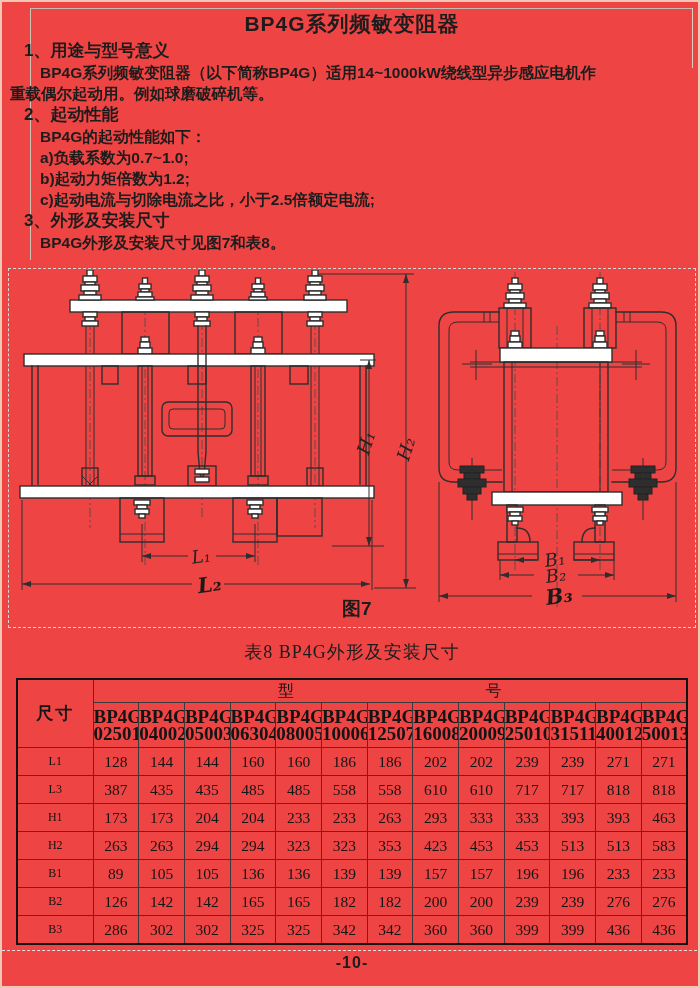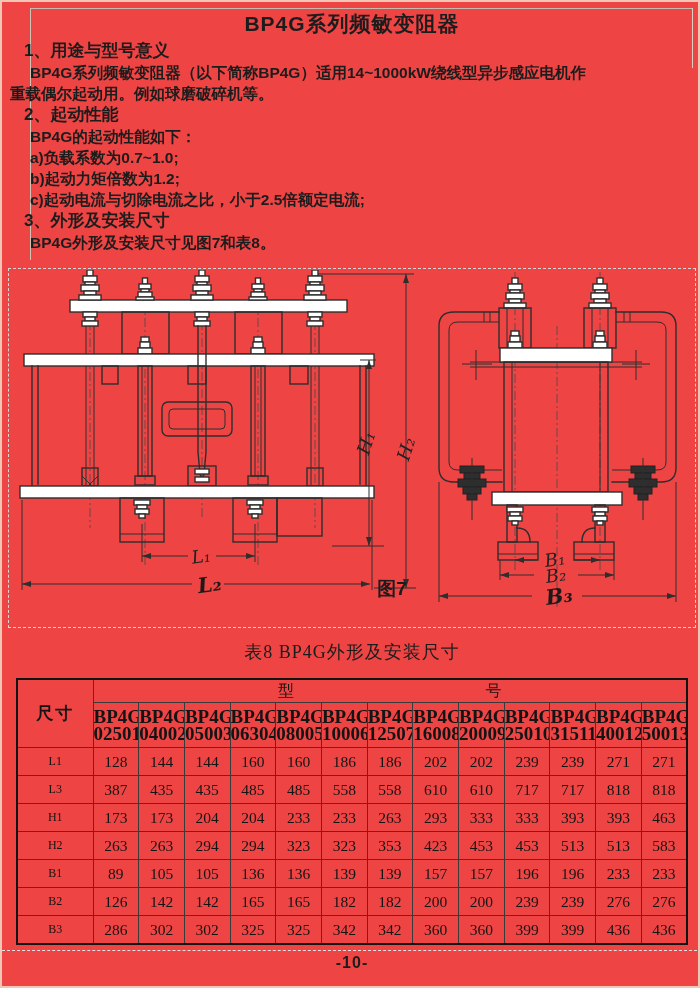--- a/index.html
+++ b/index.html
@@ -13,34 +13,34 @@
   .fig-scan-frame{position:absolute;left:6px;top:266px;width:686px;height:358px;
         border:1px dashed #d6d6d6;}
   .dash-line-bottom{position:absolute;left:0;top:948px;width:700px;border-top:1px dashed #e3e3e3;}
 
   .title{position:absolute;top:8px;left:0;width:700px;text-align:center;
          font-size:21px;font-weight:bold;letter-spacing:1px;}
   .textblock{position:absolute;top:38px;left:8px;width:682px;font-size:15.5px;
          font-weight:600;line-height:21px;}
   .heading{font-size:17px;font-weight:bold;line-height:22px;margin-left:14px;}
   .line{margin-left:0;}
-  .indent{margin-left:20px;}
+  .indent{margin-left:30px;}
 
   .figure-wrap{position:absolute;left:0;top:268px;width:700px;height:360px;}
   svg{display:block;}
   .st{stroke:#2e2e2e;fill:none;stroke-width:1.4;stroke-linecap:square;}
   .stf{stroke:#2e2e2e;fill:#fff;stroke-width:1.4;}
   .dark{stroke:#222;fill:#2e2e2e;stroke-width:1;}
   .thin{stroke:#2e2e2e;fill:none;stroke-width:1;}
   .cl{stroke:#4a4a4a;fill:none;stroke-width:0.8;stroke-dasharray:9 3 2 3;}
   .dim{stroke:#2e2e2e;fill:none;stroke-width:1;}
   .arr{fill:#2e2e2e;stroke:none;}
   .hw{font-family:"DejaVu Serif",serif;font-style:italic;font-size:18px;fill:#222;}
   .hw2{font-family:"DejaVu Serif",serif;font-style:italic;font-size:21px;fill:#1a1a1a;font-weight:bold;}
-  .fig-caption{position:absolute;left:340px;top:574px;width:100px;text-align:center;
+  .fig-caption{position:absolute;left:340px;top:594px;width:100px;text-align:left;
          font-size:19px;font-weight:bold;}
 
   .table-title{position:absolute;left:0;top:638px;width:700px;text-align:center;
          font-family:"Liberation Serif",serif;font-size:18px;letter-spacing:1px;}
   table.dims{position:absolute;left:14px;top:676px;width:672px;border-collapse:collapse;
          table-layout:fixed;font-family:"Liberation Serif",serif;color:#141414;
          border:2px solid #141414;}
   table.dims th,table.dims td{border:1px solid #3a3a3a;text-align:center;vertical-align:middle;
          padding:0;overflow:hidden;}
   th.corner{font-size:17px;font-weight:bold;letter-spacing:2px;margin-left:43px;}

